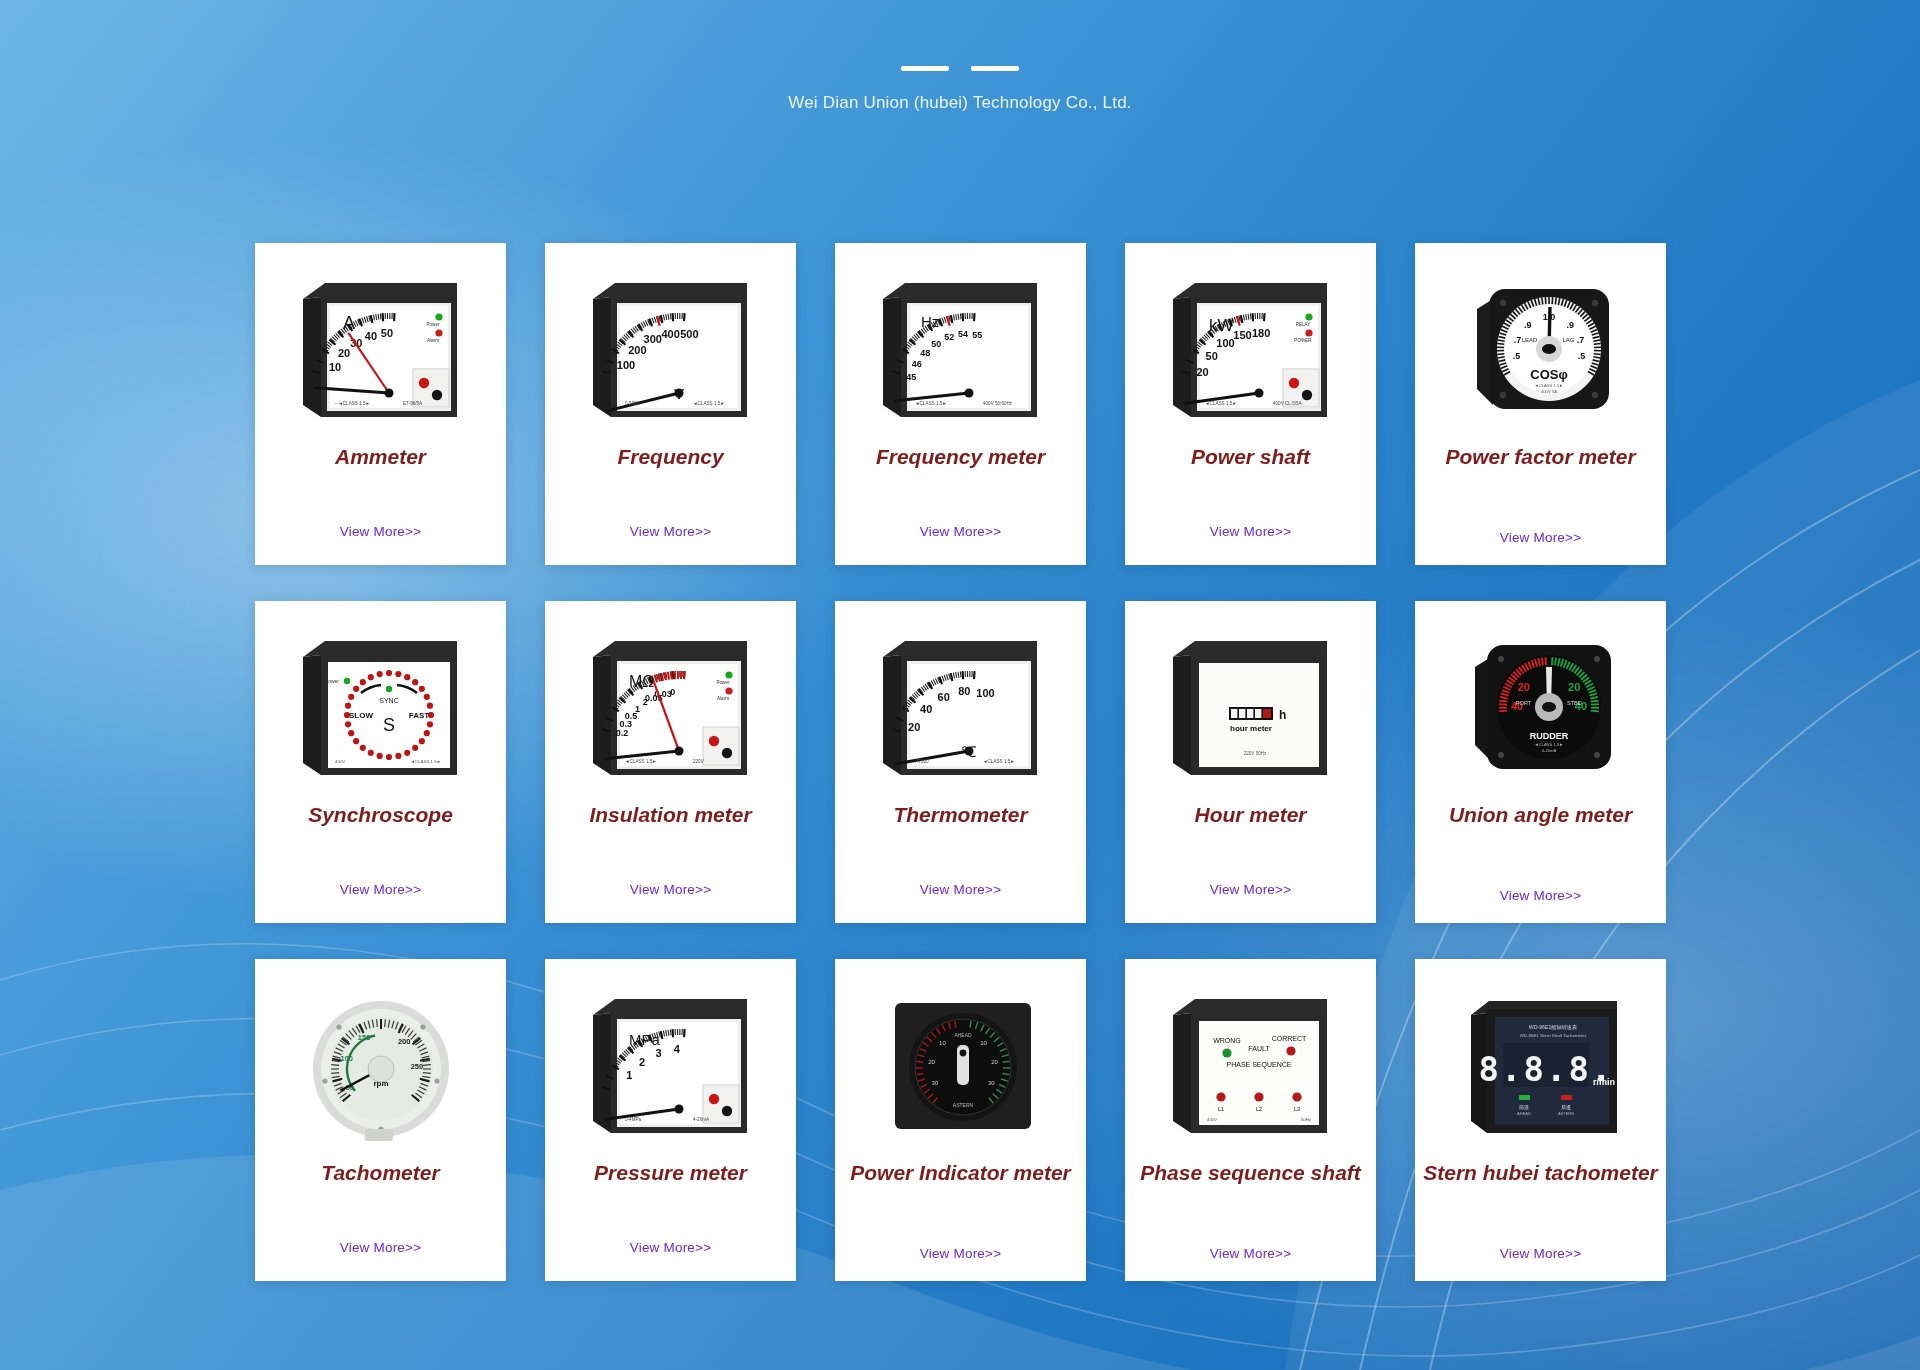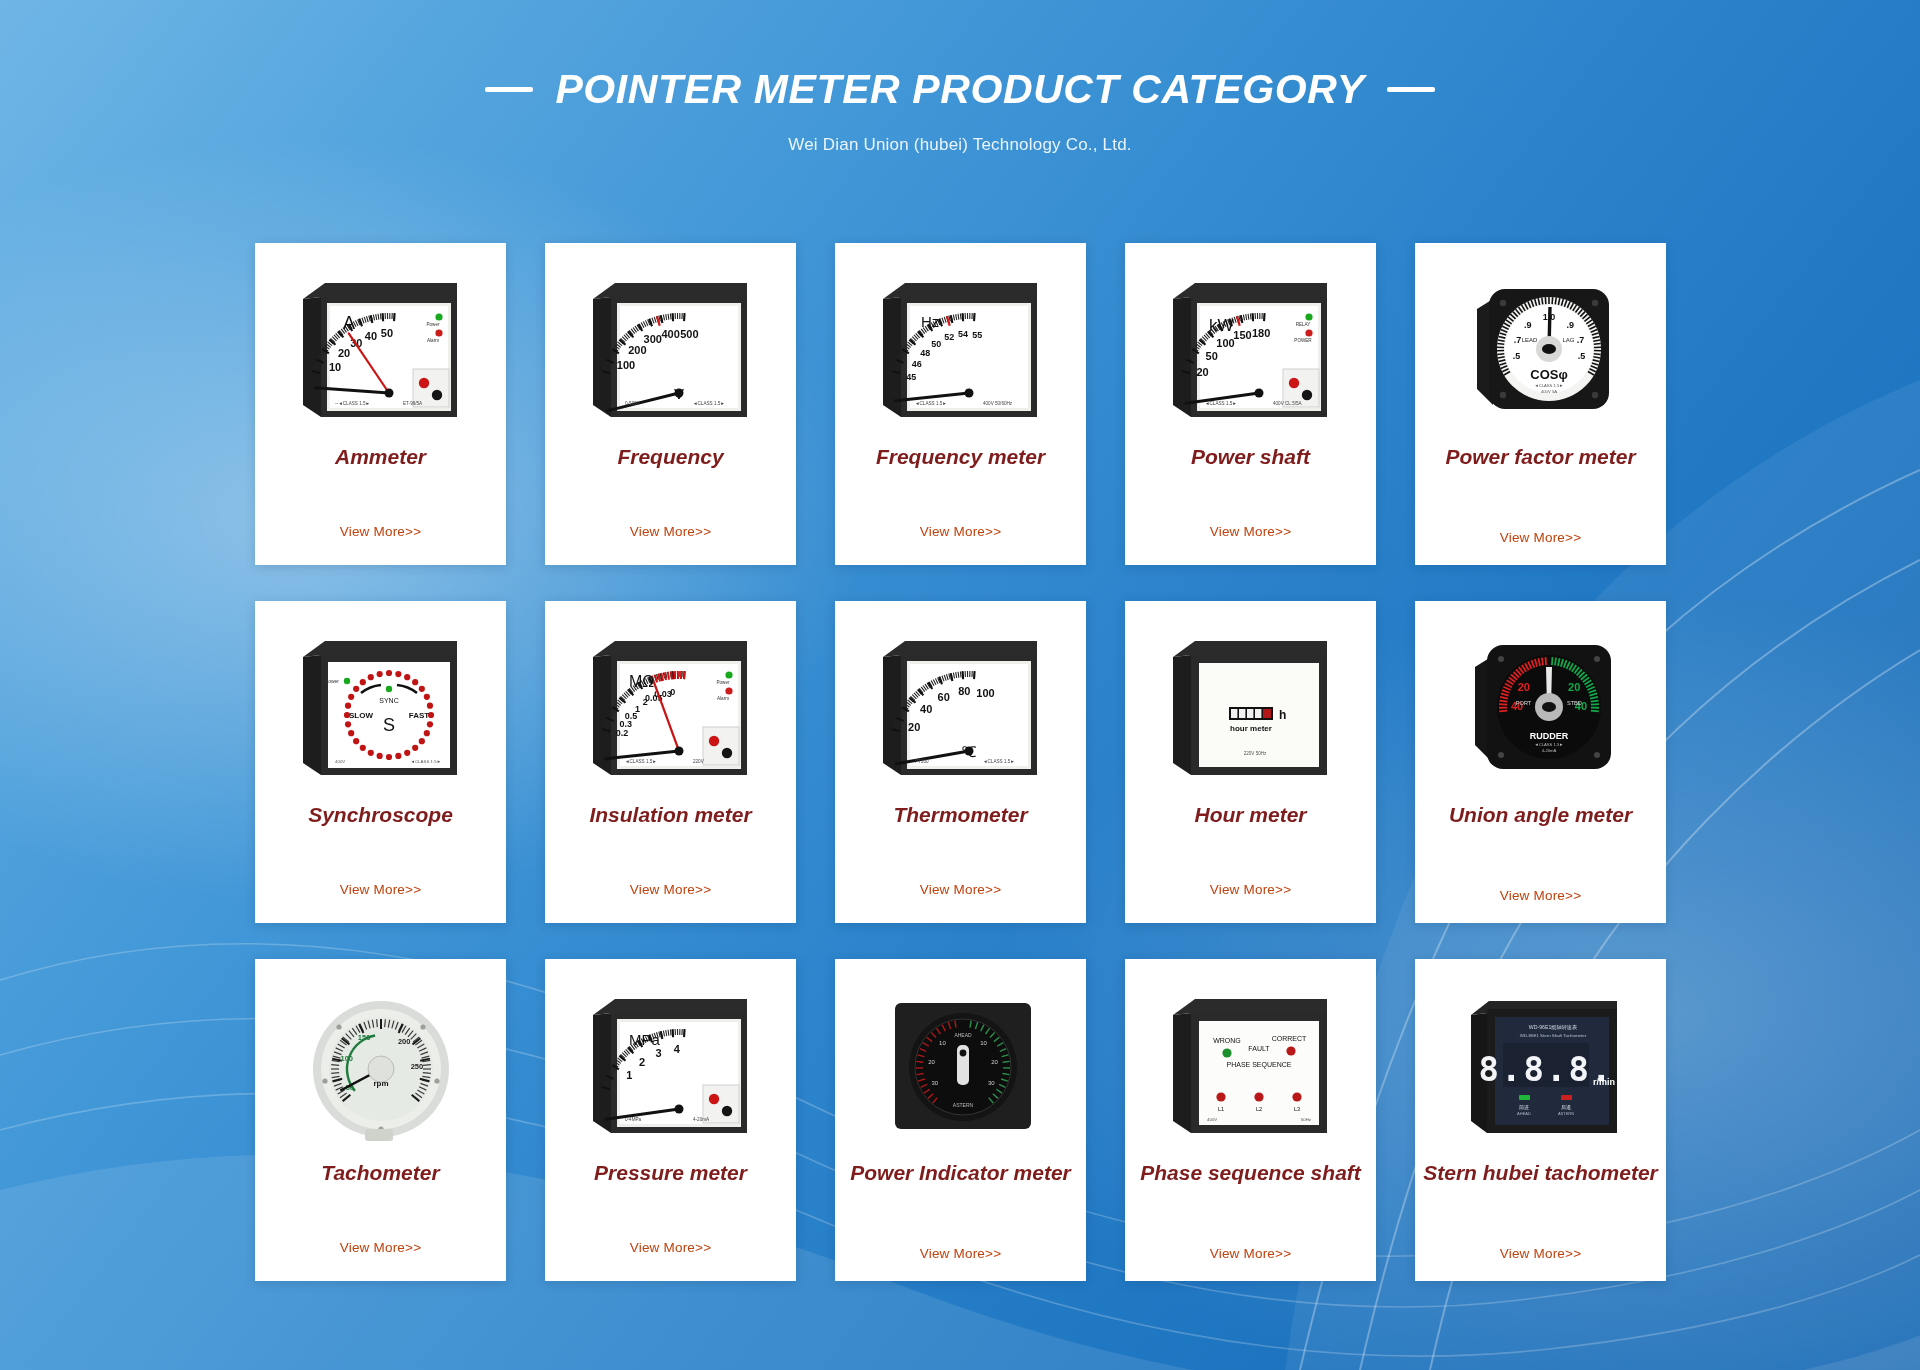--- a/index.html
+++ b/index.html
@@ -55,21 +55,21 @@
   .thumb {
     width: 215px; height: 180px;
     display: flex; align-items: center; justify-content: center;
   }
   .card-title {
     font-size: 21px; font-weight: bold; font-style: italic;
     color: #7f1d1d; text-align: center; line-height: 1.16;
     padding: 0 8px; margin-top: 6px;
   }
   .card-more {
-    font-size: 13.5px; color: #c2410c; margin-top: auto; margin-bottom: 26px;
+    font-size: 13.5px; color: #6d28d9; margin-top: auto; margin-bottom: 26px;
     letter-spacing: 0.2px;
   }
   .card.two-line .card-more { margin-bottom: 20px; }
 
   
   svg.meter { display: block; }
 </style>
 </head>
 <body>
 
@@ -90,21 +90,20 @@
     </g>
     <g fill="#ffffff" fill-opacity="0.07">
       <path d="M1920,380 C1700,470 1520,640 1430,840 C1350,1020 1310,1200 1285,1370 L1920,1370 Z"></path>
     </g>
   </svg>
 </div>
 
 <div class="header">
   <div class="title-row">
     <span class="title-dash"></span>
-    <h1 class="page-title">POINTER METER PRODUCT CATEGORY</h1>
     <span class="title-dash"></span>
   </div>
   <div class="subtitle">Wei Dian Union (hubei) Technology Co., Ltd.</div>
 </div>
 
 <div class="grid" id="grid">
     <div class="card">
       <div class="thumb">
         <svg class="meter" width="200" height="168" viewBox="0 0 200 168">
           <g>

